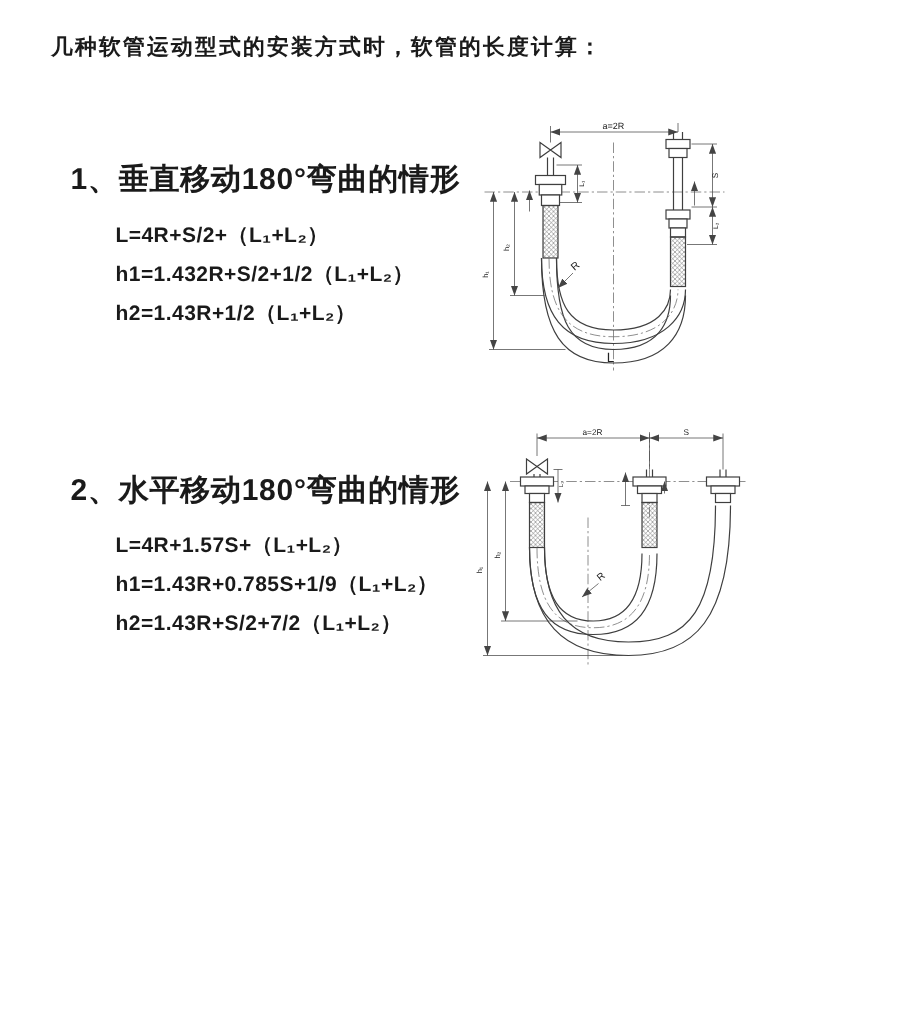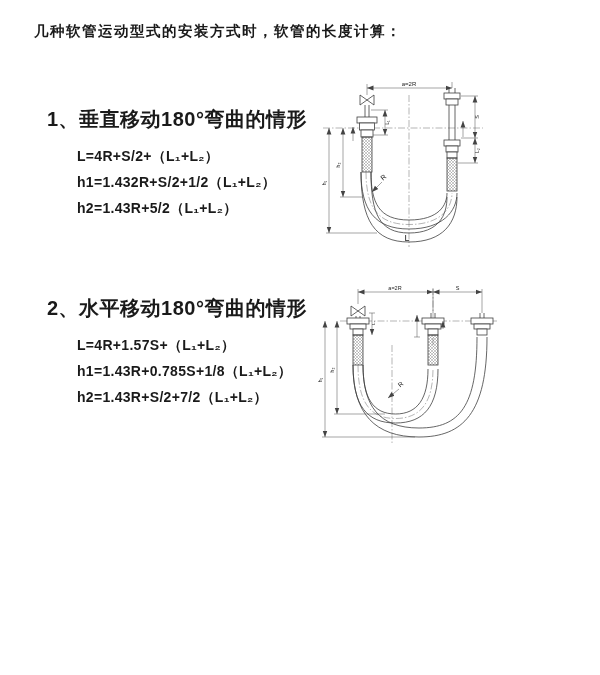--- a/index.html
+++ b/index.html
@@ -2,21 +2,21 @@
 <html><head>
 <meta charset="utf-8">
 <style>
   html,body{margin:0;padding:0;background:#ffffff;}
   .page{position:relative;width:600px;height:476px;background:#ffffff;overflow:hidden;
         font-family:"Liberation Sans","DejaVu Sans",sans-serif;color:#1a1a1a;}
   .title{position:absolute;left:34px;top:22px;font-size:14.5px;font-weight:700;letter-spacing:1.5px;}
   .sec{position:absolute;left:47px;}
   .sec .heading{font-size:20px;font-weight:700;letter-spacing:0.5px;margin-bottom:10px;}
   .sec .formula{font-size:14px;font-weight:700;letter-spacing:0.3px;line-height:26px;padding-left:30px;white-space:nowrap;}
-  .sec1{top:106px;} .sec2{top:295px;} .sec3{top:521px;}
+  .sec1{top:106px;} .sec2{top:313px;} .sec3{top:521px;}
   .diag{position:absolute;}
   .d1{left:315px;top:75px;} .d2{left:315px;top:285px;} .d3{left:298px;top:502px;}
   svg text{font-family:"Liberation Sans","DejaVu Sans",sans-serif;fill:#222;}
   .ln{stroke:#3f3f3f;stroke-width:0.8;fill:none;}
   .th{stroke:#4a4a4a;stroke-width:0.5;fill:none;}
   .cl{stroke:#6a6a6a;stroke-width:0.5;fill:none;stroke-dasharray:7 2 1.5 2;}
   .fl{fill:#ffffff;stroke:#3f3f3f;stroke-width:0.8;}
   .br{fill:url(#braidp);stroke:#3f3f3f;stroke-width:0.8;}
   .vv{fill:none;stroke:#3f3f3f;stroke-width:0.8;}
   .bottom-rule{position:absolute;left:0;top:670px;width:600px;border-top:1px solid #d9d9d9;}
@@ -25,27 +25,27 @@
 <body>
 
 <div class="page">
 
   <div class="title">几种软管运动型式的安装方式时，软管的长度计算：</div>
 
   <div class="sec sec1">
     <div class="heading">1、垂直移动180°弯曲的情形</div>
     <div class="formula">L=4R+S/2+（L₁+L₂）</div>
     <div class="formula">h1=1.432R+S/2+1/2（L₁+L₂）</div>
-    <div class="formula">h2=1.43R+5/2（L₁+L₂）</div>
+    <div class="formula">h2=1.43R+1/2（L₁+L₂）</div>
   </div>
 
   <div class="sec sec2">
     <div class="heading">2、水平移动180°弯曲的情形</div>
     <div class="formula">L=4R+1.57S+（L₁+L₂）</div>
-    <div class="formula">h1=1.43R+0.785S+1/8（L₁+L₂）</div>
+    <div class="formula">h1=1.43R+0.785S+1/9（L₁+L₂）</div>
     <div class="formula">h2=1.43R+S/2+7/2（L₁+L₂）</div>
   </div>
 
 
   <svg class="diag d1" width="260" height="175" viewBox="0 0 260 175">
     <defs>
       <marker id="arr" markerWidth="7" markerHeight="8" refX="6.5" refY="4" orient="auto-start-reverse" markerUnits="userSpaceOnUse">
         <path d="M0,1.6 L6.5,4 L0,6.4 Z" fill="#444"></path>
       </marker>
       <pattern id="braidp" width="3" height="3" patternUnits="userSpaceOnUse">

